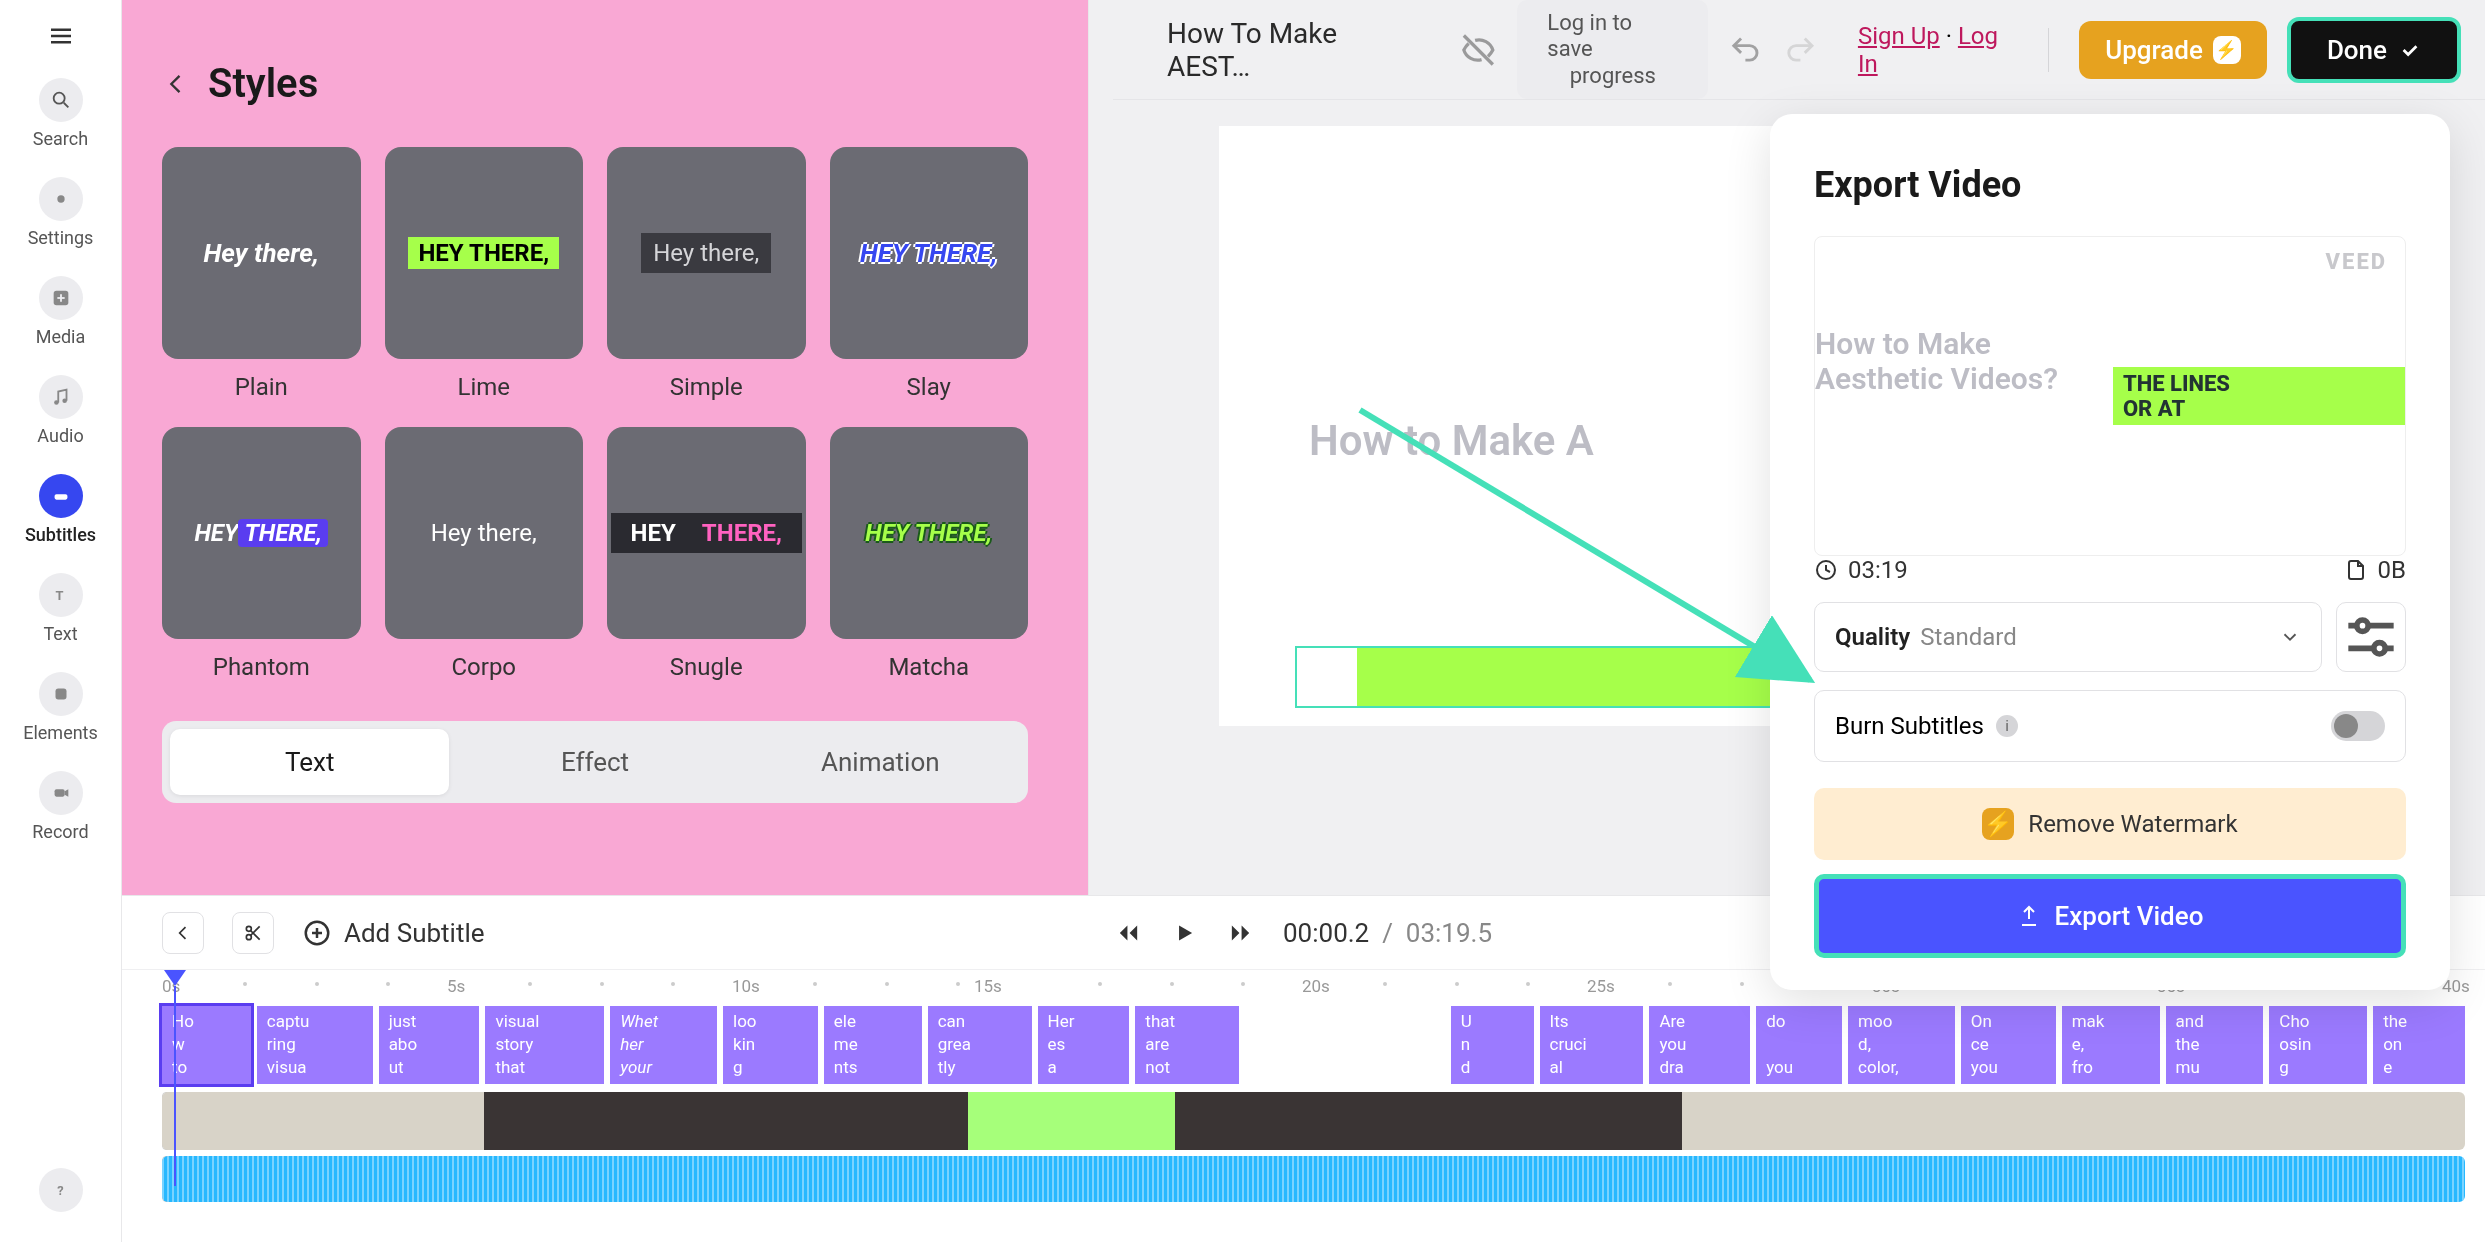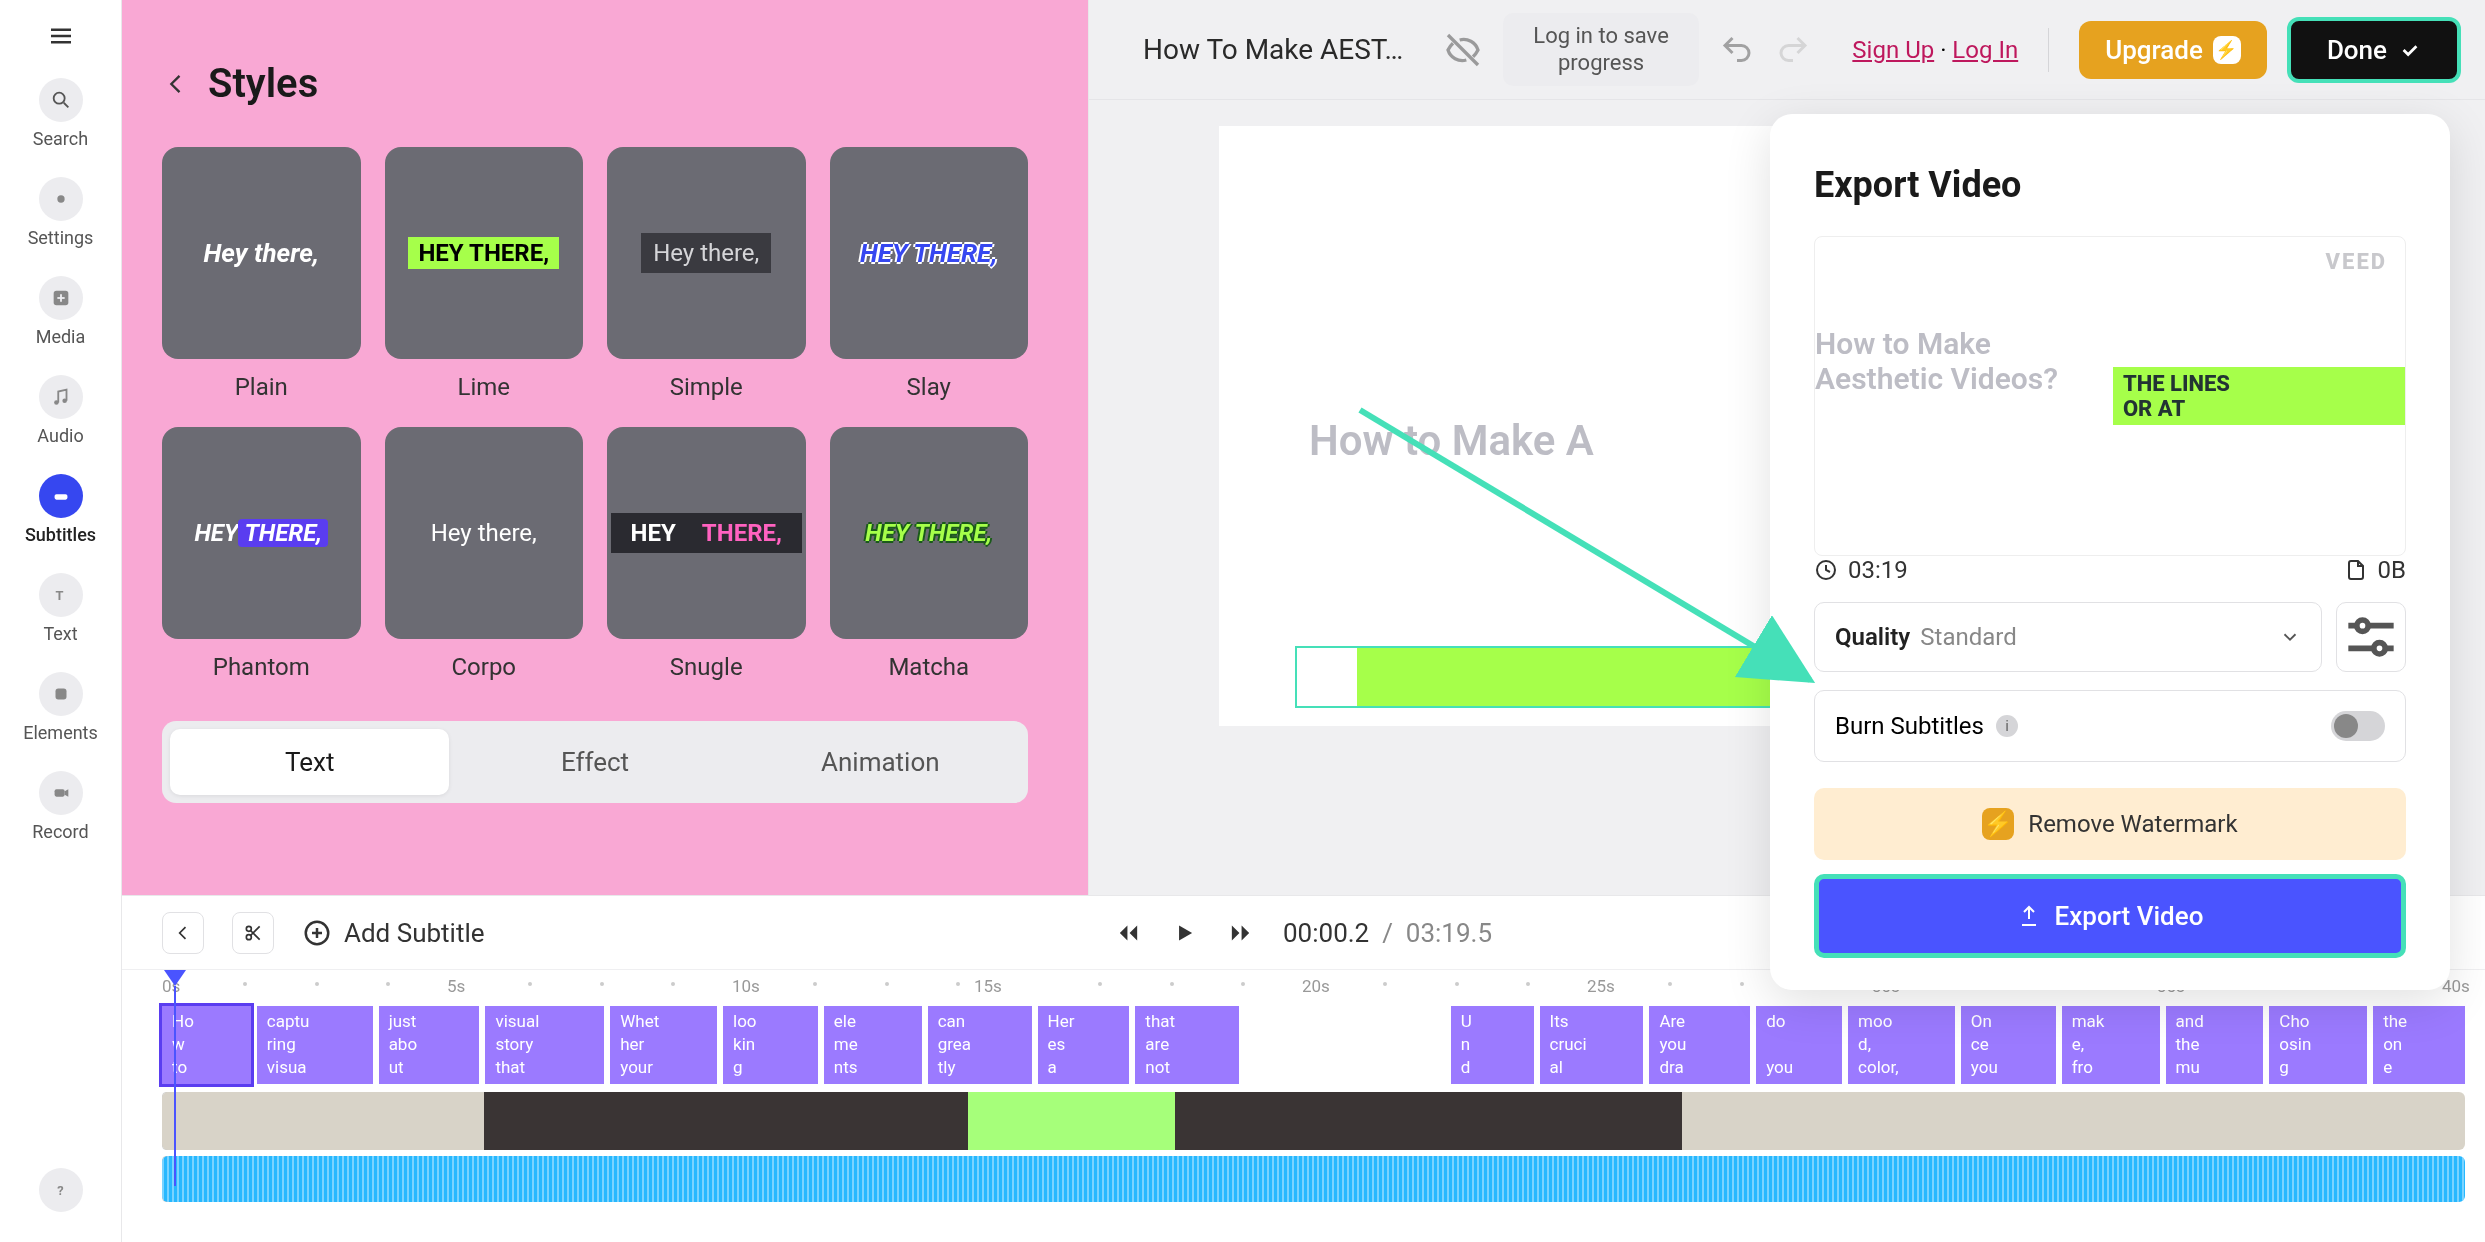--- a/index.html
+++ b/index.html
@@ -38,21 +38,21 @@
 .style-snug span { background: #2a2a30; color: #fff; padding: 6px 10px; font-size: 24px; }
 .style-snug .hl { color: #ff62c0; }
 .style-matcha { color: #a6ff4a; font-style: italic; font-size: 24px; text-shadow: -2px 0 #1a5a1a, 2px 0 #1a5a1a, 0 -2px #1a5a1a, 0 2px #1a5a1a; }
 
 .tabs-row { margin-top: 40px; background: #ececef; border-radius: 14px; display: flex; padding: 8px; gap: 6px; }
 .tab-btn { flex: 1; padding: 18px 0; text-align: center; font-size: 26px; color: #555; border-radius: 10px; cursor: pointer; }
 .tab-btn.active { background: #fff; color: #1a1a1a; box-shadow: 0 1px 4px rgba(0,0,0,.08); }
 
 
 .preview-area { position: absolute; left: 1089px; top: 0; right: 0; height: 895px; background: #f0f0f2; }
-.topbar { height: 100px; display: flex; align-items: center; padding: 0 24px; gap: 20px; border-bottom: 1px solid #e5e5e8; }
+.topbar { height: 100px; display: flex; align-items: center; padding: 0 24px; gap: 20px; border-bottom: 1px solid #e5e5e8; margin-left: 24px; }
 .project-title { font-size: 28px; color: #2a2a2a; margin-left: 30px; }
 .eye-off { width: 40px; height: 40px; opacity: .55; margin-left: 20px; }
 .login-save { background: #ececef; border-radius: 10px; padding: 10px 30px; display:flex; flex-direction:column; align-items:center; font-size:22px; color:#555; line-height:1.2; }
 .tb-icon { width: 36px; height: 36px; opacity: .5; }
 .tb-spacer { flex: 1; }
 .auth-links { font-size: 24px; }
 .auth-links a { color: #be185d; text-decoration: underline; }
 .divider { width:1px; height:44px; background:#d5d5d8; margin:0 10px; }
 .upgrade-btn { background: #e6a21f; color: #fff; font-size: 26px; font-weight: 500; padding: 14px 26px; border-radius: 12px; display: flex; align-items: center; gap: 10px; }
 .upgrade-btn .bolt { background: #fff; color: #e6a21f; border-radius: 8px; width: 28px; height: 28px; display:flex; align-items:center; justify-content:center; font-size:18px; }
@@ -476,21 +476,21 @@
         <div class="sub-clip" style="width: 101px;">
           <div>just</div>
           <div>abo</div>
           <div>ut</div>
         </div>
         <div class="sub-clip" style="width: 119px;">
           <div>visual</div>
           <div>story</div>
           <div>that</div>
         </div>
-        <div class="sub-clip" style="width: 107px;">
+        <div class="sub-clip" style="width: 107px; font-style: italic;">
           <div>Whet</div>
           <div>her</div>
           <div>your</div>
         </div>
         <div class="sub-clip" style="width: 95px;">
           <div>loo</div>
           <div>kin</div>
           <div>g</div>
         </div>
         <div class="sub-clip" style="width: 98px;">

